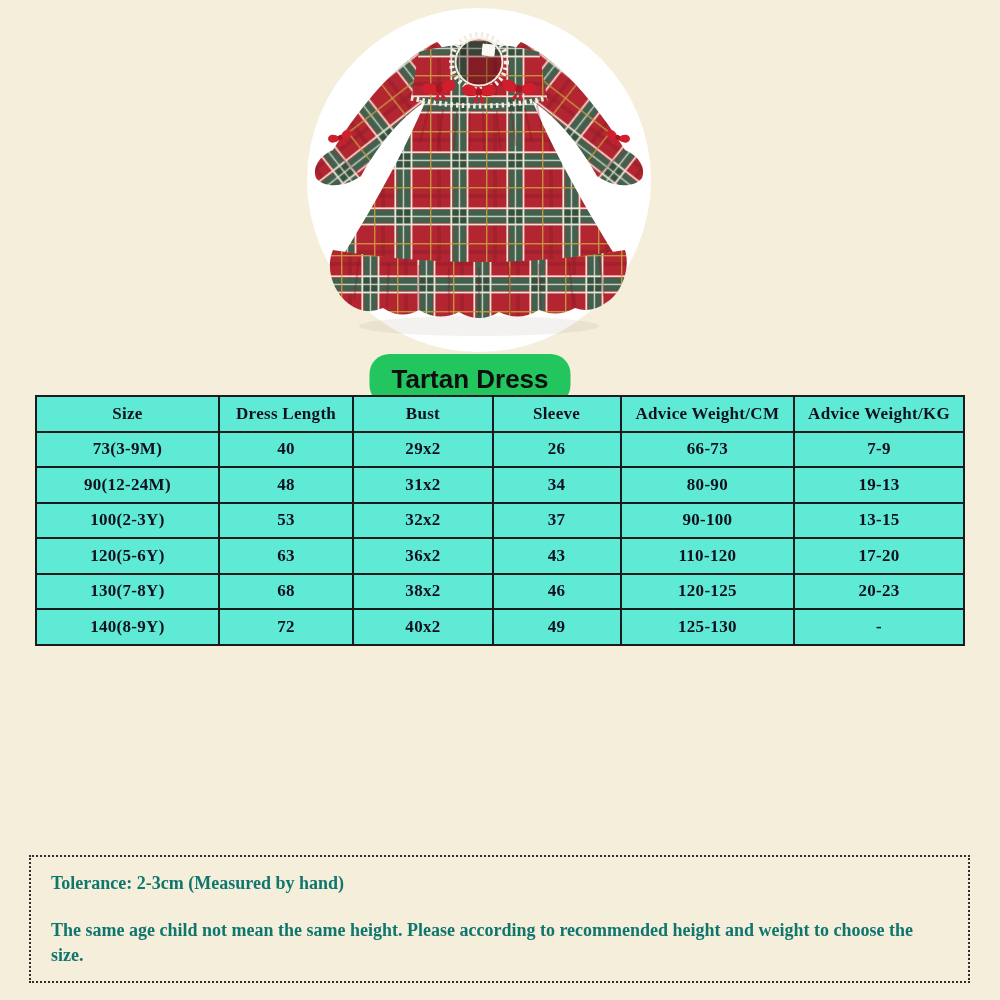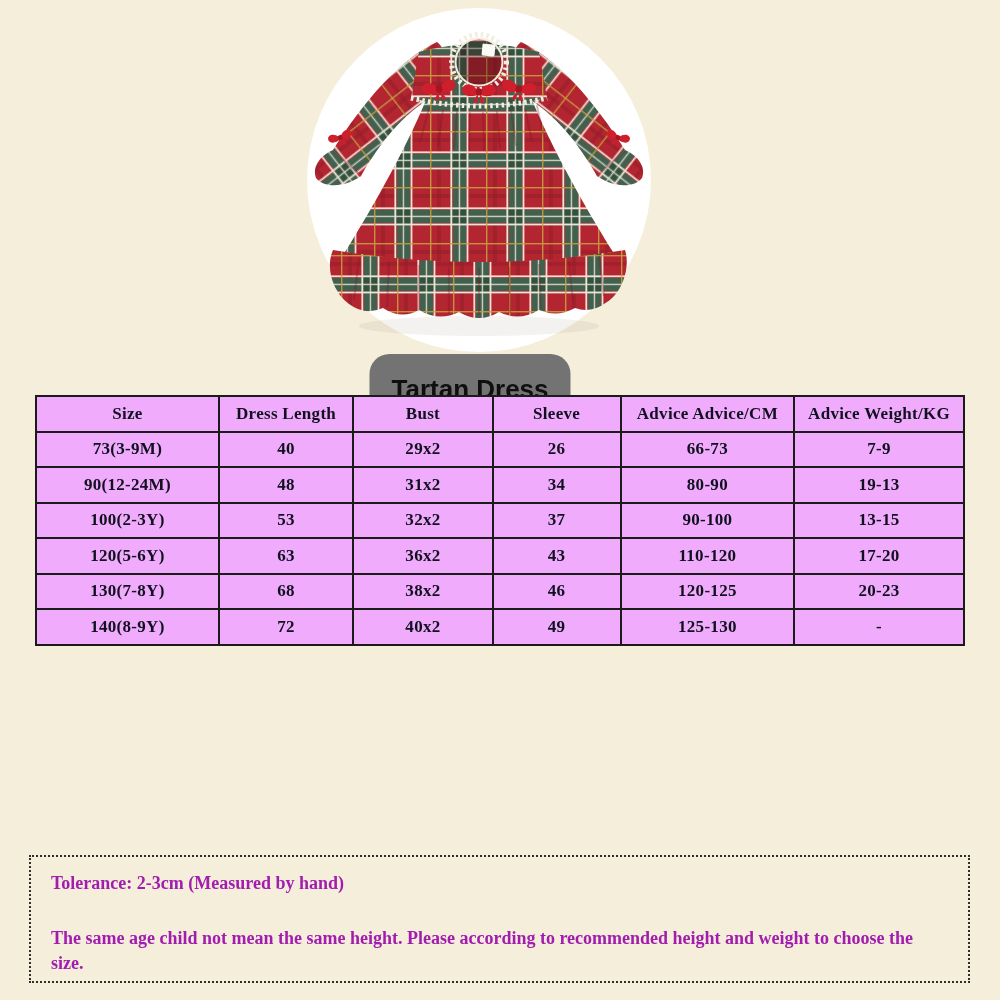--- a/index.html
+++ b/index.html
@@ -9,47 +9,47 @@
     font-family:"Liberation Serif",serif;
   }
   
   .photo-circle{
     position:absolute;left:307px;top:8px;width:344px;height:344px;
   }
   .photo-circle svg{display:block;width:344px;height:344px;}
   
   .pill{
     position:absolute;top:354px;left:470px;transform:translateX(-50%);
-    background:#737373;border-radius:20px;padding:18px 22px;
+    background:#22c55e;border-radius:20px;padding:8px 22px;
     font-family:"Liberation Sans",sans-serif;font-weight:700;
     font-size:26px;line-height:35px;color:#0f0f0f;white-space:nowrap;
   }
   
   table.size-chart{
     position:absolute;top:395px;left:35px;width:930px;
     border-collapse:collapse;table-layout:fixed;
-    background:#f0abfc;
+    background:#5eead4;
   }
   table.size-chart th,table.size-chart td{
     border:2px solid #1b1b1b;height:33.5px;text-align:center;vertical-align:middle;
     font-family:"Liberation Serif",serif;font-weight:bold;font-size:17px;
     color:#10101f;padding:0 2px;letter-spacing:.3px;
   }
   
   .note{
     position:absolute;top:855px;left:29px;width:941px;height:128px;
     box-sizing:border-box;border:2px dotted #2e2e2e;
     padding:8px 20px 10px 20px;background:#f5eedb;
   }
   .note p{
-    margin:0;font-weight:bold;color:#a21caf;
+    margin:0;font-weight:bold;color:#0f766e;
     font-size:18px;line-height:1.4;
   }
   .note .n1{margin-top:6px;}
-  .note .n2{margin-top:30px;max-width:905px;}
+  .note .n2{margin-top:22px;max-width:905px;}
 </style>
 </head>
 <body>
 
 <div id="page">
 
   <div class="photo-circle">
     <svg viewBox="0 0 344 344" xmlns="http://www.w3.org/2000/svg" xmlns:xlink="http://www.w3.org/1999/xlink">
       <defs>
         <g id="tile">
@@ -155,21 +155,21 @@
       <col style="width:13.8%">
         <col style="width:18.7%">
         <col style="width:18.3%">
     </colgroup>
     <thead>
       <tr id="chart-head">
           <th>Size</th>
           <th>Dress Length</th>
           <th>Bust</th>
           <th>Sleeve</th>
-          <th>Advice Advice/CM</th>
+          <th>Advice Weight/CM</th>
           <th>Advice Weight/KG</th>
         </tr>
     </thead>
     <tbody id="chart-body">
         <tr>
           <td>73(3-9M)</td>
           <td>40</td>
           <td>29x2</td>
           <td>26</td>
           <td>66-73</td>

